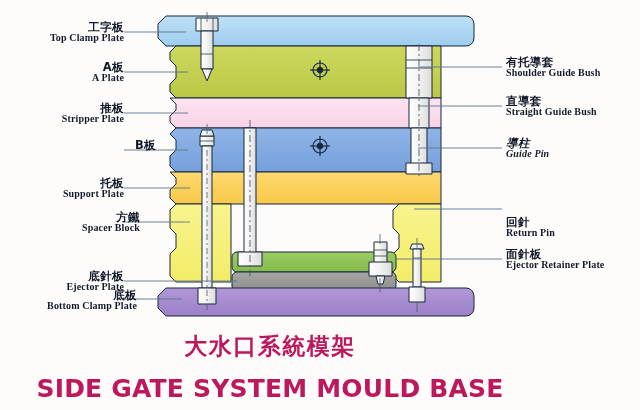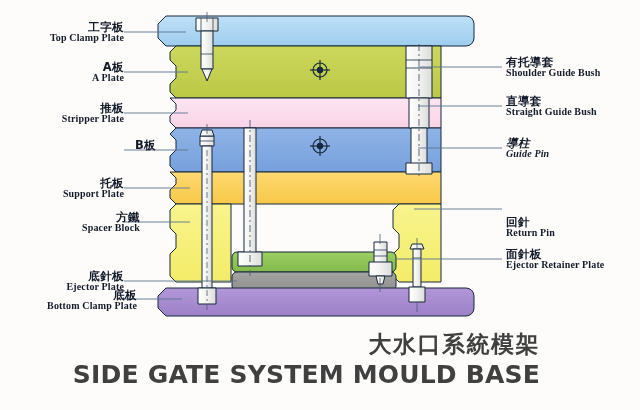--- a/index.html
+++ b/index.html
@@ -23,31 +23,31 @@
   .lbl .en{
     font-family:"Liberation Serif", serif;
     font-size:10px;font-weight:700;letter-spacing:.15px;
     white-space:nowrap;display:block;
   }
   .lbl.right{text-align:left;}
   .lbl.left{text-align:right;}
 
   
   #title{
-    position:absolute;left:0;right:0;bottom:20px;text-align:right;color:#404040;
+    position:absolute;left:0;right:0;bottom:6px;text-align:center;color:#be185d;
   }
   #title .t-cn{
     font-family:"DejaVu Sans", sans-serif;
     font-size:23px;font-weight:700;letter-spacing:1.5px;
     display:block;line-height:1.25;
   }
   #title .t-en{
     font-family:"DejaVu Sans", sans-serif;
     font-size:25px;font-weight:700;letter-spacing:.2px;
-    display:block;line-height:1.25;
+    display:block;line-height:1.25;margin-top:12px;
   }
 </style>
 </head>
 <body style="background: rgb(253, 252, 250);">
 
 <div id="stage">
 
   <svg width="640" height="410" viewBox="0 0 640 410">
     <defs>
 

